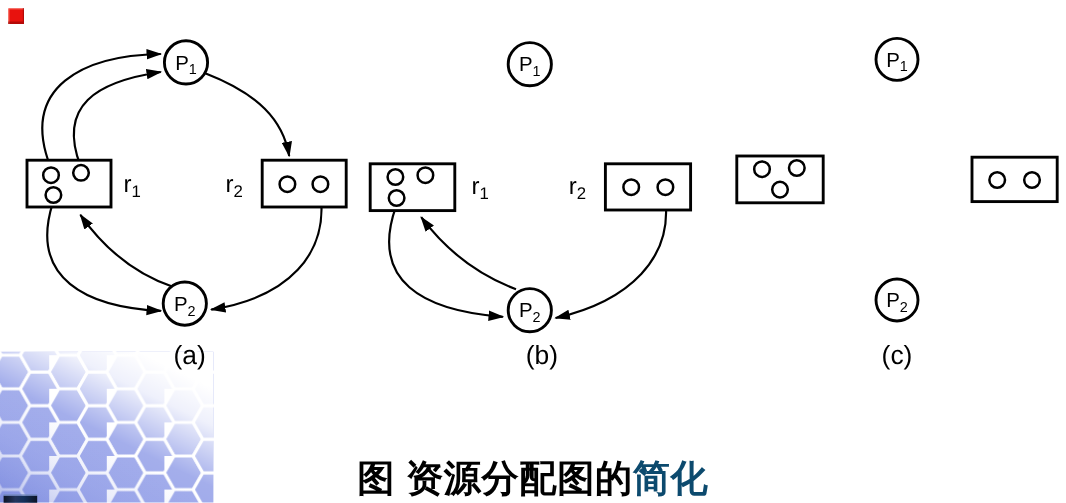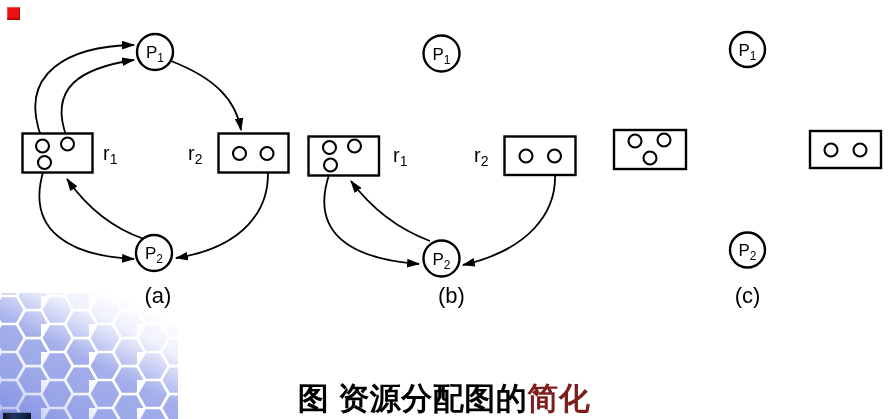--- a/index.html
+++ b/index.html
@@ -138,14 +138,14 @@
     <circle class="dot" cx="860" cy="150" r="6.5"></circle>
 
     <circle class="nodefill" cx="747.5" cy="250" r="17.5"></circle>
     <text x="747.5" y="256" text-anchor="middle" font-size="17"><tspan>P</tspan><tspan font-size="12" dy="4">2</tspan></text>
 
     <text x="747.5" y="303" text-anchor="middle" font-size="22">(c)</text>
   </g>
 </svg>
 
 <div class="caption">
-  <span>图 资源分配图的</span><span style="color: #7f1d1d; text-align: right;">简化</span>
+  <span>图 资源分配图的</span><span style="color: #0c4a6e; text-align: right;">简化</span>
 </div>
 
 </body></html>

